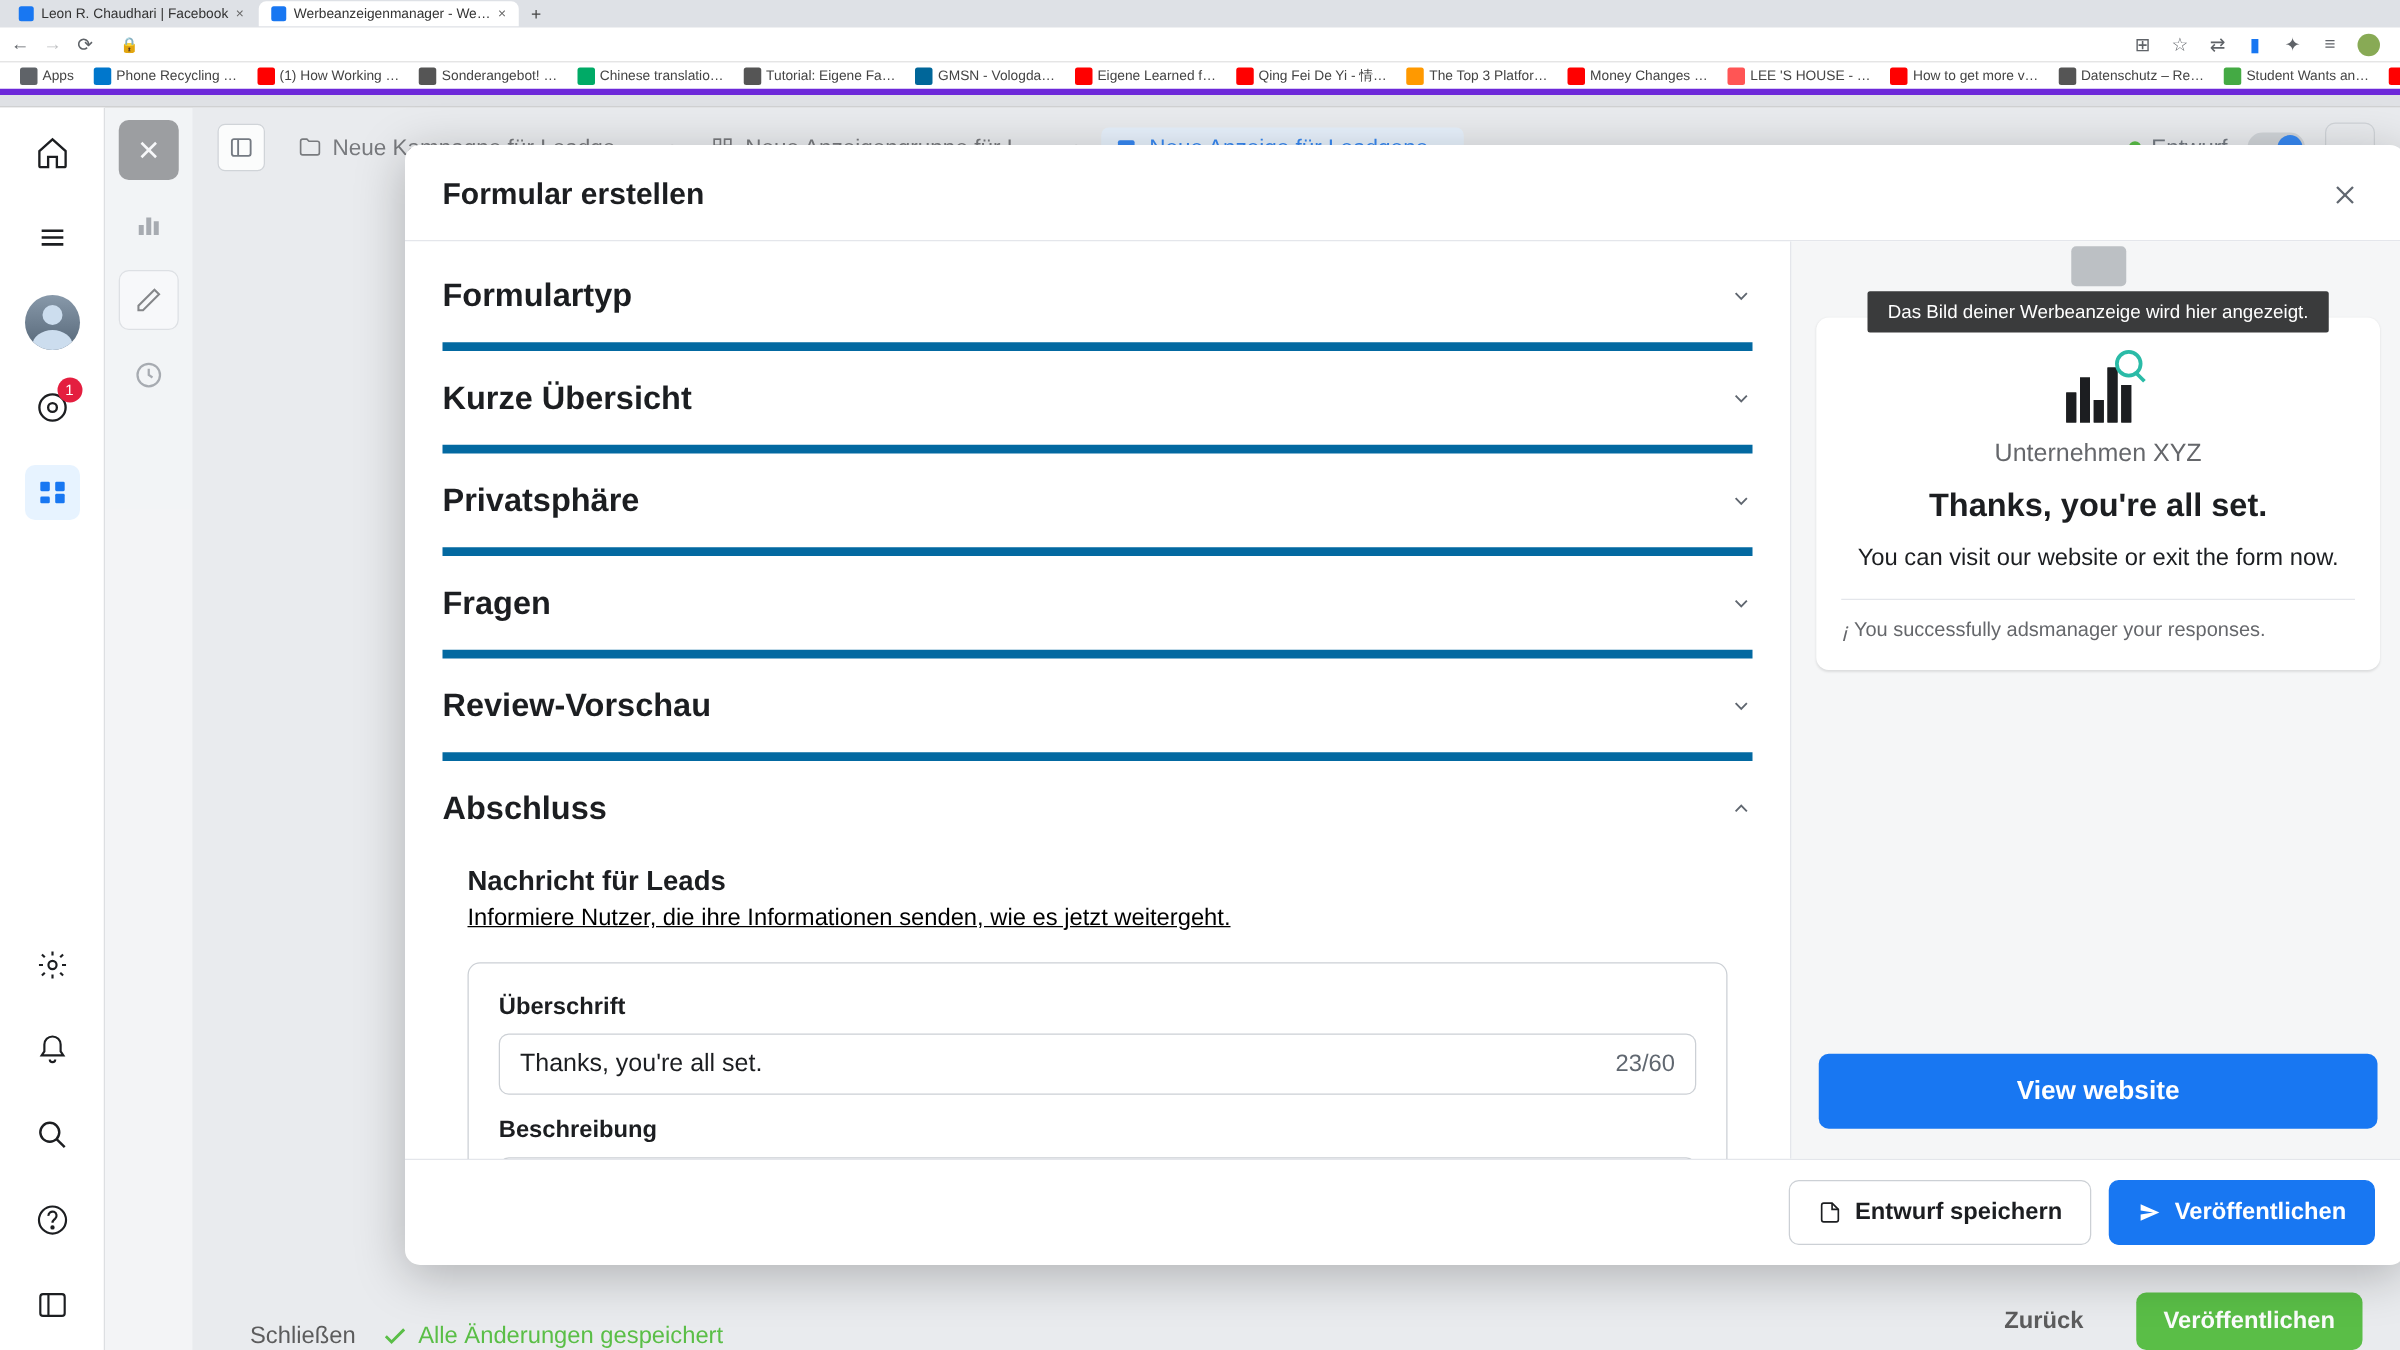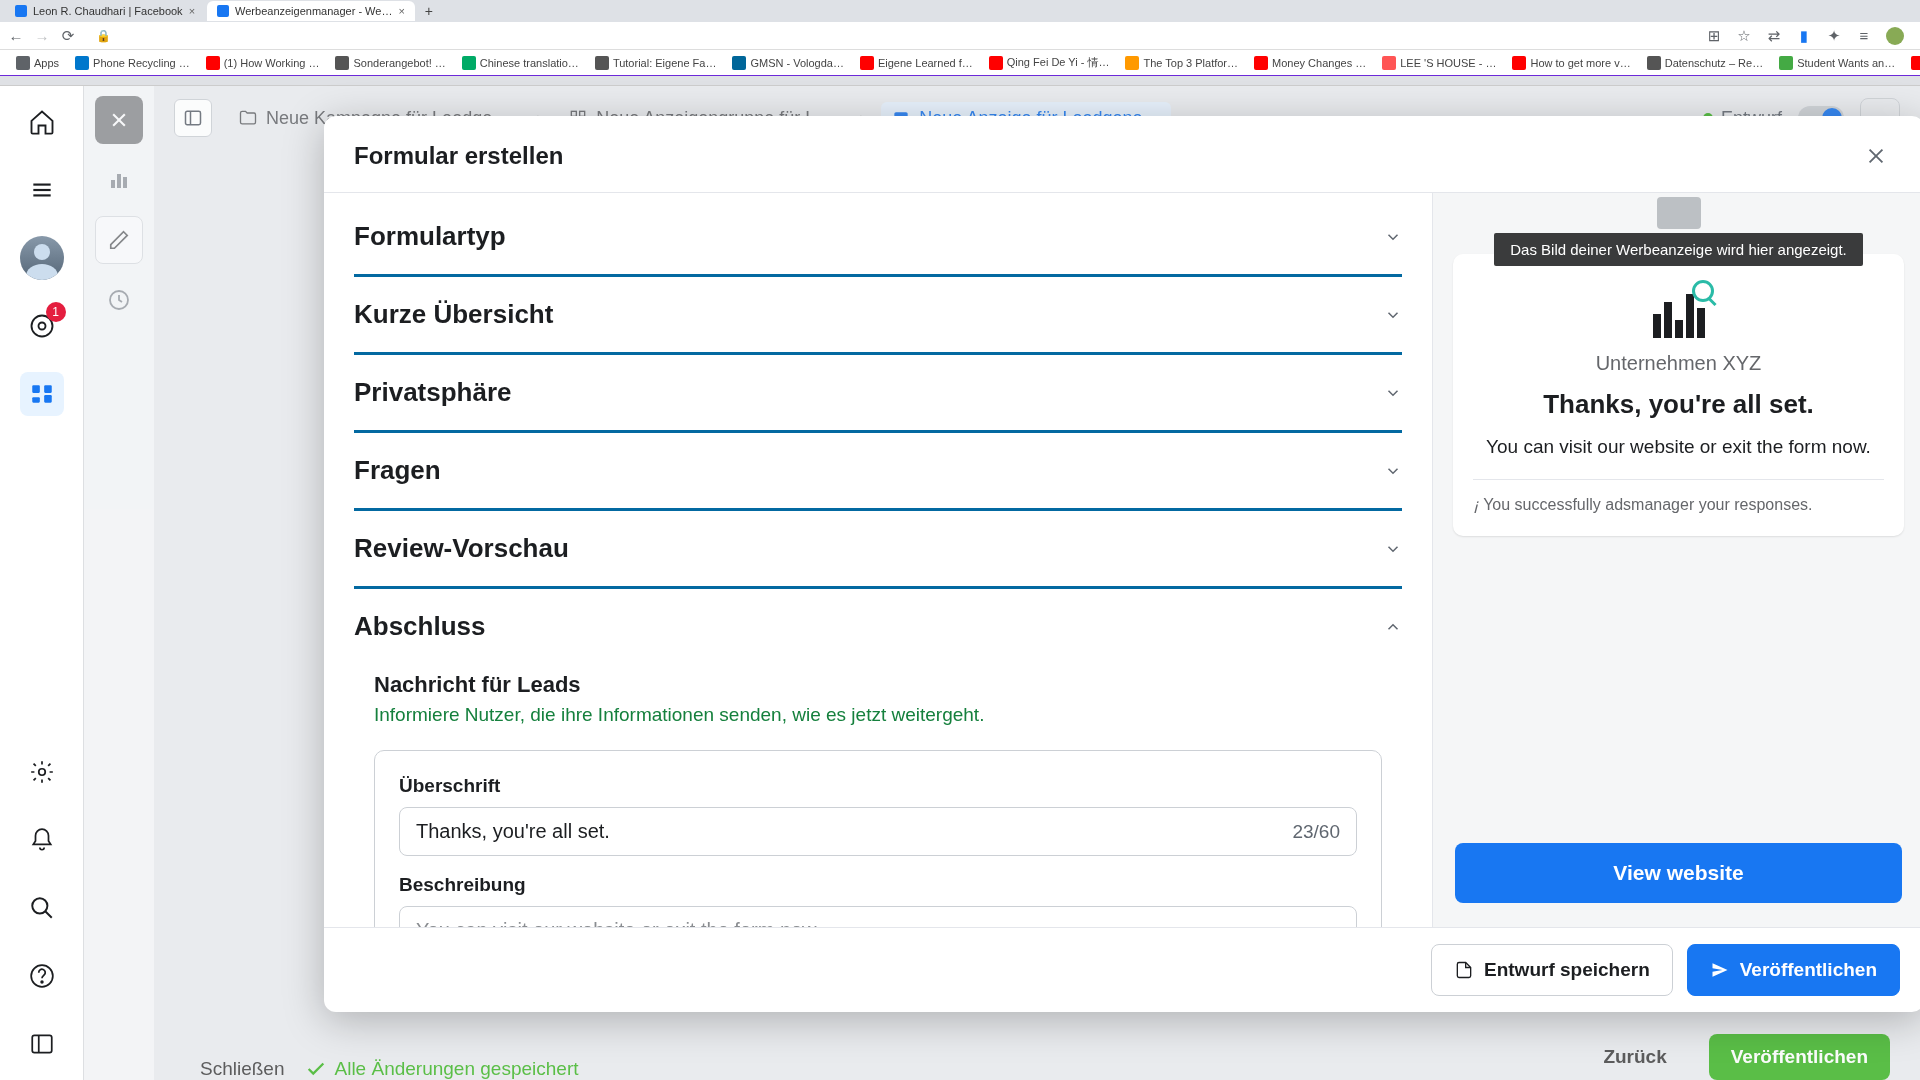--- a/index.html
+++ b/index.html
@@ -10,21 +10,21 @@
 .tab-strip { height: 22px; display: flex; align-items: center; padding-left: 5px; background: #dee1e6; }
 .tab { display: flex; align-items: center; gap: 6px; padding: 3px 10px; background: #fff; border-radius: 6px 6px 0 0; font-size: 11px; color: #333; margin-right: 2px; height: 20px; text-align: center; }
 .tab.inactive { background: transparent; }
 .tab-close { color: #666; font-size: 11px; }
 .new-tab { padding: 0 8px; color: #444; font-size: 14px; }
 .nav-row { height: 28px; display: flex; align-items: center; gap: 10px; padding: 0 8px; background: #fff; border-bottom: 1px solid #ddd; }
 .nav-icon { width: 16px; height: 16px; display: flex; align-items: center; justify-content: center; color: #5f6368; font-size: 15px; }
 .url-bar { flex: 1; display: flex; align-items: center; gap: 6px; padding: 3px 10px; font-size: 12px; color: #5f6368; }
 .url-bar .lock { color: #5f6368; }
 .chrome-icons { display: flex; gap: 14px; align-items: center; padding-right: 8px; }
-.bookmarks { height: 26px; display: flex; align-items: center; gap: 4px; padding: 0 10px; background: #fff; font-size: 11px; color: #444; overflow: hidden; white-space: nowrap; border-bottom: 1px solid #6d28d9;}
+.bookmarks { height: 26px; display: flex; align-items: center; gap: 4px; padding: 0 10px; background: #fff; font-size: 11px; color: #444; overflow: hidden; white-space: nowrap; border-bottom: 5px solid #6d28d9;}
 .bookmark { display: flex; align-items: center; gap: 4px; padding: 2px 6px; }
 .bk-ico { width: 14px; height: 14px; border-radius: 2px; display: inline-block; }
 
 
 .content-area { position: absolute; top: 86px; left: 0; right: 0; bottom: 0; display: flex; }
 
 
 .global-nav { width: 84px; background: #fff; display: flex; flex-direction: column; align-items: center; padding: 14px 0; gap: 24px; border-right: 1px solid #dddfe2; }
 .gn-item { width: 44px; height: 44px; display: flex; align-items: center; justify-content: center; border-radius: 8px; color: #1c1e21; position: relative; }
 .gn-item.avatar { border-radius: 50%; background: linear-gradient(#89a, #567); overflow: hidden; }
@@ -60,28 +60,28 @@
 
 
 .modal { position: absolute; top: 30px; left: 170px; width: 1600px; height: 896px; background: #fff; border-radius: 12px; box-shadow: 0 8px 40px rgba(0,0,0,.25); display: flex; flex-direction: column; overflow: hidden; }
 .modal-header { padding: 22px 30px 18px; display: flex; align-items: center; justify-content: space-between; }
 .modal-title { font-size: 24px; font-weight: 700; color: #1c1e21; }
 .modal-close { width: 36px; height: 36px; display: flex; align-items: center; justify-content: center; color: #606770; border-radius: 50%; font-size: 22px; }
 .modal-body { flex: 1; display: flex; overflow: hidden; border-top: 1px solid #e4e6eb; }
 
 
 .form-col { flex: 1; padding: 6px 30px; overflow-y: auto; }
-.section { border-bottom: 3px solid #0369a1; }
+.section { border-bottom: 7px solid #0369a1; }
 .section-header { display: flex; align-items: center; justify-content: space-between; padding: 22px 0; cursor: pointer; }
 .section-title { font-size: 26px; font-weight: 800; color: #1c1e21; }
 .chev { width: 18px; height: 18px; color: #606770; }
 .section.expanded .section-body { display: block; }
 .section-body { padding: 0 20px 20px; }
 .subhead { font-size: 22px; font-weight: 700; color: #1c1e21; margin-top: 8px; }
-.subdesc { font-size: 19px; color: #15803d; margin-top: 6px; margin-bottom: 24px; }
+.subdesc { font-size: 19px; color: #000000; margin-top: 6px; margin-bottom: 24px; text-decoration: underline; }
 .field-card { border: 1px solid #ccd0d5; border-radius: 10px; padding: 24px; }
 .field-label { font-size: 19px; font-weight: 700; color: #1c1e21; margin-bottom: 10px; }
 .input-row { display: flex; align-items: center; border: 1px solid #ccd0d5; border-radius: 8px; padding: 12px 16px; font-size: 20px; }
 .input-row input { border: none; outline: none; flex: 1; font-size: 20px; color: #1c1e21; }
 .char-count { color: #606770; font-size: 19px; }
 .field-gap { height: 18px; }
 
 
 .preview-col { width: 492px; background: #f5f6f7; padding: 0 20px 20px; display: flex; flex-direction: column; border-left: 1px solid #e4e6eb; }
 .preview-top { height: 40px; display: flex; align-items: center; justify-content: center; }

